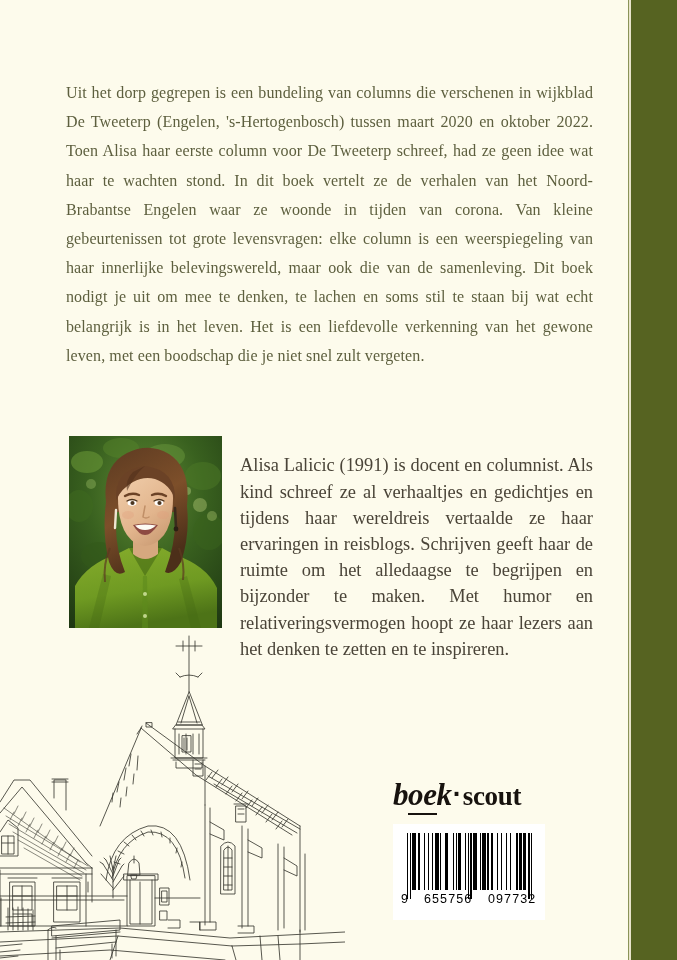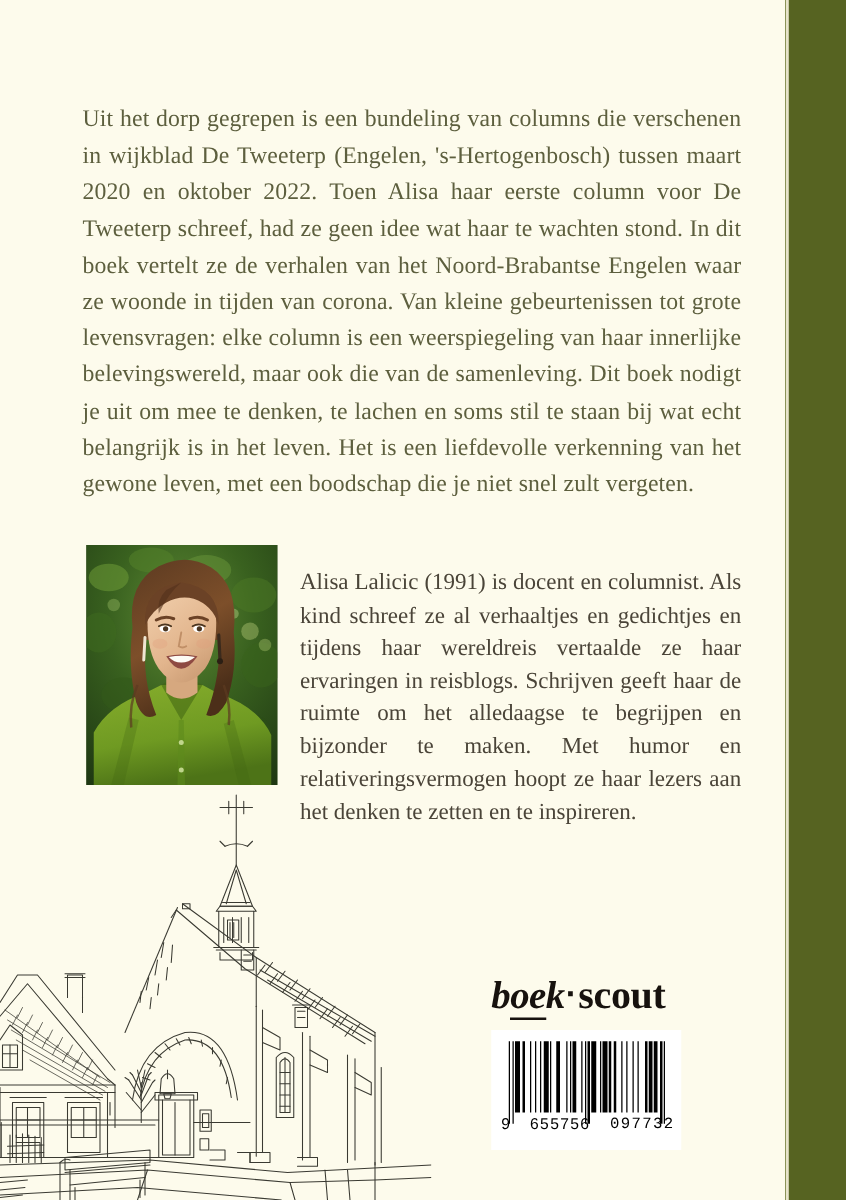--- a/index.html
+++ b/index.html
@@ -41,21 +41,21 @@
     height: 960px;
     background: #8b9358;
   }
 
   
   .blurb {
     position: absolute;
     left: 66px;
     top: 62px;
     width: 527px;
-    font-size: 19px;
+    font-size: 16px;
     line-height: 29.2px;
     color: #5d5f3e;
     text-align: justify;
     text-justify: inter-word;
     letter-spacing: .1px;
   }
 
   
   .author-photo {
     position: absolute;
@@ -114,21 +114,21 @@
     font-family: "Liberation Sans", sans-serif;
     font-weight: bold;
     font-size: 27px;
     position: relative;
     top: -2px;
     margin: 0 1px 0 1px;
   }
   .logo .lg-scout {
     font-family: "Liberation Serif", serif;
     font-weight: bold;
-    font-size: 32px;
+    font-size: 27px;
     letter-spacing: -0.3px;
   }
 
   
   .barcode-box {
     position: absolute;
     left: 393px;
     top: 824px;
     width: 152px;
     height: 96px;
@@ -157,21 +157,21 @@
     width: 136px;
     height: 16px;
     font-family: "Liberation Sans", sans-serif;
     font-size: 12.5px;
     color: #000;
     letter-spacing: 1.1px;
   }
   .barcode-digits span { position: absolute; top: 0; }
   .bd-1 { left: 0px; }
   .bd-2 { left: 23px; }
-  .bd-3 { left: 87px; font-family: Liberation Mono, monospace; }
+  .bd-3 { left: 87px; }
 </style>
 </head>
 <body>
 
 <div id="cover">
 
   <div class="spine-hairline2"></div>
   <div class="spine-hairline"></div>
   <div class="spine-band"></div>
 

